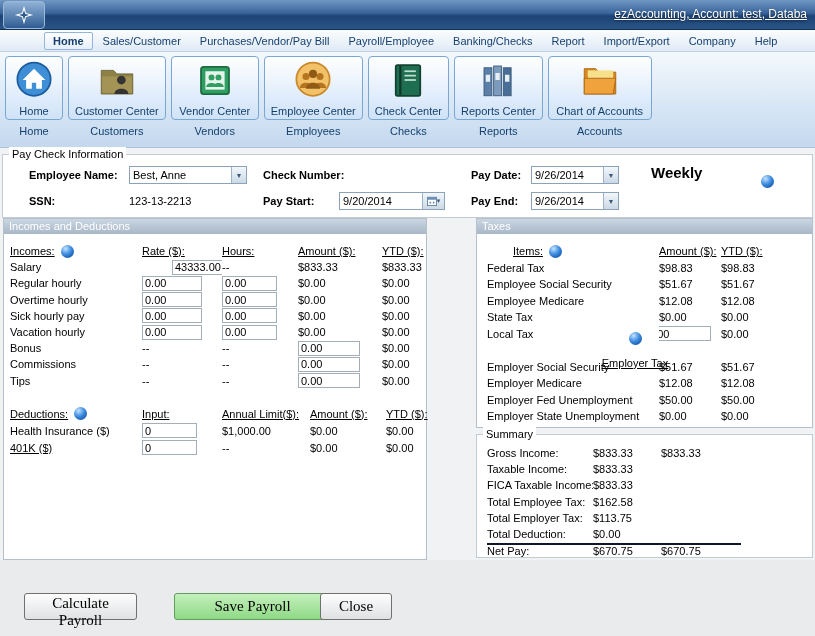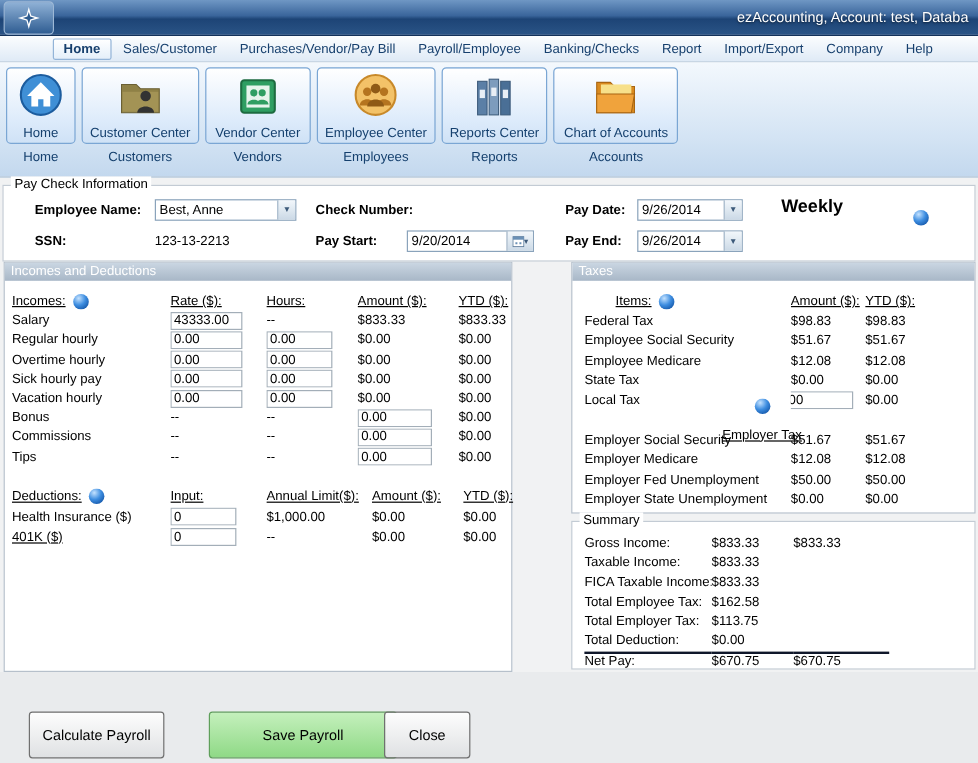--- a/index.html
+++ b/index.html
@@ -10,21 +10,21 @@
     background:#ebedef;
   }
   
   .titlebar { position:absolute; top:0; left:0; width:815px; height:30px;
     background:linear-gradient(#6f97c4 0%, #3a659b 45%, #1d4476 55%, #2a5486 100%);
     border-bottom:1px solid #12315a; }
   .app-icon-box { position:absolute; top:1px; left:3px; width:42px; height:28px;
     background:linear-gradient(#8fb1d6,#2f5d92); border:1px solid #9db8d6; border-radius:4px;
     display:flex; align-items:center; justify-content:center; }
   .title-text { position:absolute; top:7px; right:8px; color:#fff; font-size:12px;
-    text-shadow:0 1px 2px rgba(0,0,0,.6); white-space:nowrap; }
+    text-shadow:0 1px 2px rgba(0,0,0,.6); white-space:nowrap;text-decoration:underline; }
   
   .menubar { position:absolute; top:30px; left:0; width:815px; height:22px;
     background:linear-gradient(#fbfdfe,#dfeaf6); border-bottom:1px solid #c0d0e2;
     display:flex; align-items:center; padding-left:44px; }
   .menu-tab { color:#17406e; padding:3px 9px; margin-right:1px; white-space:nowrap; cursor:default; }
   .menu-tab.active { background:linear-gradient(#ffffff,#e4effa); border:1px solid #93b4d8;
     border-radius:2px; font-weight:bold; padding:2px 8px; }
   
   .toolbar { position:absolute; top:52px; left:0; width:815px; height:96px;
     background:linear-gradient(#f3f8fd, #d4e4f4 65%, #c3d8ee);
@@ -58,23 +58,23 @@
   
   .grid { position:absolute; display:grid; align-items:center; }
   .grid > div { display:flex; align-items:center; overflow:hidden; white-space:nowrap; }
   .inc-grid { grid-template-columns:132px 80px 76px 84px 70px; grid-auto-rows:16.2px; }
   .ded-grid { grid-template-columns:132px 80px 88px 76px 66px; grid-auto-rows:17px; }
   .tax-grid { grid-template-columns:172px 62px 62px; grid-auto-rows:16.5px; }
   .sum-grid { grid-template-columns:106px 68px 80px; grid-auto-rows:16.2px; }
   .span-all { grid-column:1 / -1; justify-content:center;flex-direction:column; }
   .topline { border-top:2px solid #0f172a; }
   
-  .btn { position:absolute; height:39px; border:1px solid #707070; border-radius:3px;
-    background:linear-gradient(#fdfdfd,#dfe1e3); font-family:Liberation Sans, sans-serif;
-    font-size:12px; cursor:pointer; }
+  .btn { position:absolute; height:27px; border:1px solid #707070; border-radius:3px;
+    background:linear-gradient(#fdfdfd,#dfe1e3); font-family:Liberation Serif, serif;
+    font-size:15px; cursor:pointer; }
   .btn.green { background:linear-gradient(#c4f0bc,#8fd986); border-color:#5f9f5b; }
   .weekly { position:absolute; font-size:15px; font-weight:bold; }
   .footer-area { position:absolute; top:560px; left:0; width:815px; height:76px; background:#e9ebed; }
   .content-bg { position:absolute; top:148px; left:0; width:815px; height:412px; background:#f1f2f3; }
 </style>
 </head>
 <body>
 
 <div class="content-bg"></div>
 <div class="footer-area"></div>
@@ -149,20 +149,33 @@
           <circle cx="32" cy="20" r="4" fill="#b5741f"></circle>
         <path d="M9 33 c0-8 14-8 14 0 Z M25 33 c0-8 14-8 14 0 Z" fill="#b5741f"></path>
         <circle cx="24" cy="17" r="4.6" fill="#8f5a16"></circle>
         <path d="M16 34 c0-9 16-9 16 0 Z" fill="#8f5a16"></path>
       </svg>
       <span class="tool-label">Employee Center</span>
     </div>
     <span class="tool-group">Employees</span>
   </div>
 
+  <div class="tool-item">
+    <div class="tool-btn" style="min-width:80px">
+      <svg width="44" height="42" viewBox="0 0 48 48">
+        <rect x="10" y="7" width="28" height="35" rx="2" fill="#1e6e52" stroke="#12412f" stroke-width="2"></rect>
+        <rect x="14" y="8" width="2.5" height="33" fill="#0f3626"></rect>
+        <rect x="20" y="13" width="13" height="2" fill="#bfe0d0"></rect>
+        <rect x="20" y="18" width="13" height="2" fill="#bfe0d0"></rect>
+        <rect x="20" y="23" width="13" height="2" fill="#bfe0d0"></rect>
+      </svg>
+      <span class="tool-label">Check Center</span>
+    </div>
+    <span class="tool-group">Checks</span>
+  </div>
 
   <div class="tool-item">
     <div class="tool-btn" style="min-width:86px">
       <svg width="44" height="42" viewBox="0 0 48 48">
         <rect x="8" y="10" width="9" height="32" fill="#5b7fa6" stroke="#3c5a7a"></rect>
         <rect x="19" y="8" width="9" height="34" fill="#7d9cbd" stroke="#3c5a7a"></rect>
         <rect x="30" y="10" width="9" height="32" fill="#4a6f96" stroke="#3c5a7a"></rect>
         <rect x="10" y="18" width="5" height="8" fill="#e8eef5"></rect>
         <rect x="21" y="16" width="5" height="8" fill="#e8eef5"></rect>
         <rect x="32" y="18" width="5" height="8" fill="#e8eef5"></rect>
@@ -234,21 +247,21 @@
   <div class="grid inc-grid" style="top:24px; left:6px;">
 
     <div><span class="u">Incomes:</span>&nbsp;&nbsp;<span class="globe"></span></div>
     <div class="u">Rate ($):</div>
     <div class="u">Hours:</div>
     <div class="u">Amount ($):</div>
     <div class="u">YTD ($):</div>
 
     <div>Salary</div>
     <div>
-        <input class="inp" style="width: 60px;" value="43333.00">
+        <input class="inp" style="width: 60px; margin-left: 30px;" value="43333.00">
       </div>
     <div>--</div>
     <div>$833.33</div>
     <div>$833.33</div>
 
     <div>Regular hourly</div>
     <div>
         <input class="inp" style="width: 60px;" value="0.00">
       </div>
     <div>

